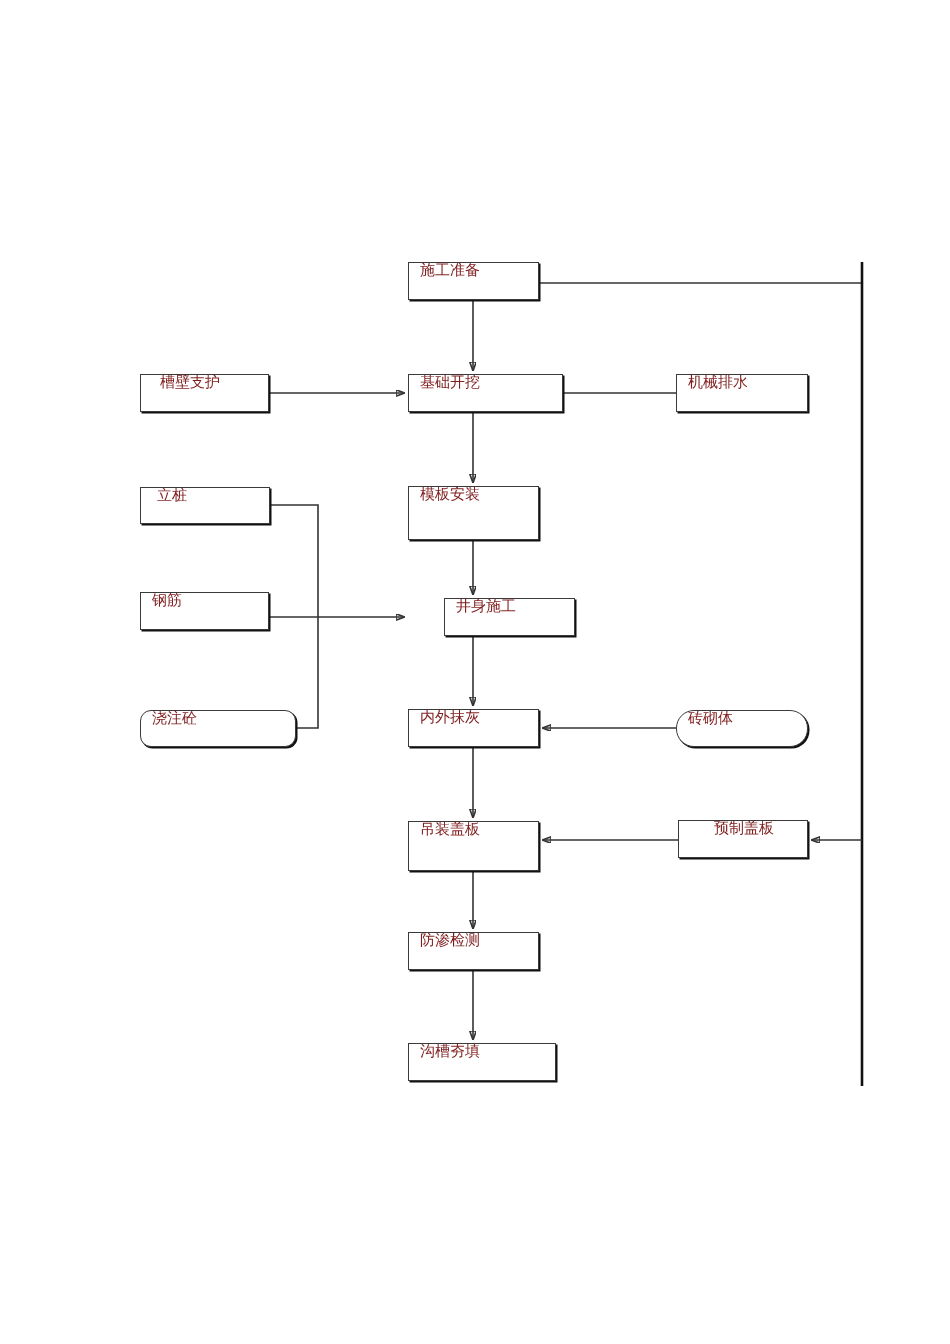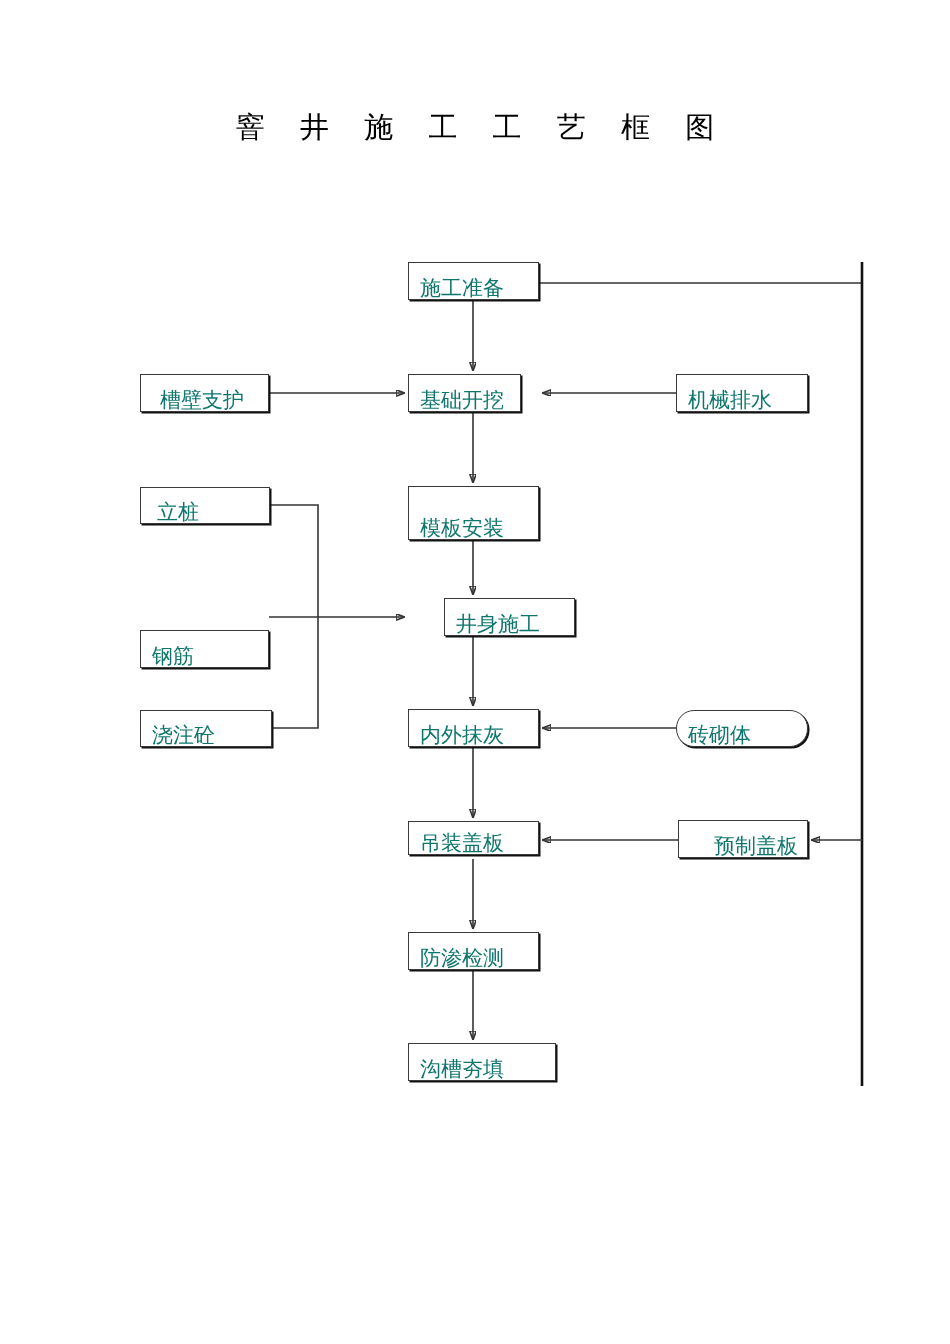--- a/index.html
+++ b/index.html
@@ -31,25 +31,25 @@
     letter-spacing: 13px;
     text-indent: 13px;
     font-family: "DejaVu Serif", "Liberation Serif", serif;
     white-space: nowrap;
   }
   .node {
     position: absolute;
     box-sizing: border-box;
     border: 1px solid #3a3a3a;
     background: #ffffff;
-    color: #0f766e;
-    font-size: 21px;
+    color: #7f1d1d;
+    font-size: 15px;
     font-family: "DejaVu Serif", "Liberation Serif", serif;
     display: flex;
-    align-items: flex-end;
+    align-items: flex-start;
     justify-content: flex-start;
     padding-left: 11px;
     line-height: 1;
     box-shadow: 1.5px 1.5px 0 0 #111111;
     white-space: nowrap;
   }
   svg.edges {
     position: absolute;
     left: 0; top: 0;
     width: 950px;
@@ -64,21 +64,20 @@
   svg.edges .thick {
     stroke: #111111;
     stroke-width: 2.6;
   }
 </style>
 </head>
 <body>
 
 <div id="canvas">
 
-  <div class="title">窨 井 施 工 工 艺 框 图</div>
 
   <svg class="edges" viewBox="0 0 950 1344" xmlns="http://www.w3.org/2000/svg">
     <defs>
       <marker id="ar" markerWidth="9" markerHeight="9" refX="8" refY="3.2" orient="auto" markerUnits="userSpaceOnUse">
         <path d="M0,0 L9,3.2 L0,6.4 z" fill="#222222" stroke="none"></path>
       </marker>
     </defs>
 
     <line x1="473" y1="300" x2="473" y2="370" marker-end="url(#ar)"></line>
     <line x1="473" y1="412" x2="473" y2="482" marker-end="url(#ar)"></line>
@@ -99,52 +98,52 @@
     <line x1="678" y1="840" x2="543" y2="840" marker-end="url(#ar)"></line>
 
     <line x1="539" y1="283" x2="862" y2="283"></line>
     <line class="thick" x1="862" y1="262" x2="862" y2="1086"></line>
     <line x1="862" y1="840" x2="812" y2="840" marker-end="url(#ar)"></line>
   </svg>
 
   <div class="node" style="left:408px; top:262px; width:131px; height:38px;">
     <span>施工准备</span>
   </div>
-  <div class="node" style="left:408px; top:374px; width:113px; height:38px;">
+  <div class="node" style="left:408px; top:374px; width:155px; height:38px;">
     <span>基础开挖</span>
   </div>
   <div class="node" style="left:408px; top:486px; width:131px; height:54px;">
     <span>模板安装</span>
   </div>
   <div class="node" style="left:408px; top:598px; width:131px; height:38px;margin-left:36px;">
     <span>井身施工</span>
   </div>
   <div class="node" style="left:408px; top:709px; width:131px; height:38px;">
     <span>内外抹灰</span>
   </div>
-  <div class="node" style="left:408px; top:821px; width:131px; height:34px;">
+  <div class="node" style="left:408px; top:821px; width:131px; height:50px;">
     <span>吊装盖板</span>
   </div>
   <div class="node" style="left:408px; top:932px; width:131px; height:38px;">
     <span>防渗检测</span>
   </div>
   <div class="node" style="left:408px; top:1043px; width:148px; height:38px;">
     <span>沟槽夯填</span>
   </div>
 
   <div class="node" style="left:140px; top:374px; width:129px; height:38px;padding-left:19px;">
     <span>槽壁支护</span>
   </div>
   <div class="node" style="left:140px; top:487px; width:130px; height:37px;padding-left:16px;">
     <span>立桩</span>
   </div>
-  <div class="node" style="left:140px; top:630px; width:129px; height:38px;">
+  <div class="node" style="left:140px; top:592px; width:129px; height:38px;">
     <span>钢筋</span>
   </div>
-  <div class="node" style="left:140px; top:710px; width:132px; height:37px;">
+  <div class="node" style="left:140px; top:710px; width:156px; height:37px;border-radius:11px;">
     <span>浇注砼</span>
   </div>
 
   <div class="node" style="left:676px; top:374px; width:132px; height:38px;">
     <span>机械排水</span>
   </div>
   <div class="node" style="left:676px; top:710px; width:132px; height:37px;border-radius:18px;">
     <span>砖砌体</span>
   </div>
   <div class="node" style="left:678px; top:820px; width:130px; height:38px;padding-left:35px;">

